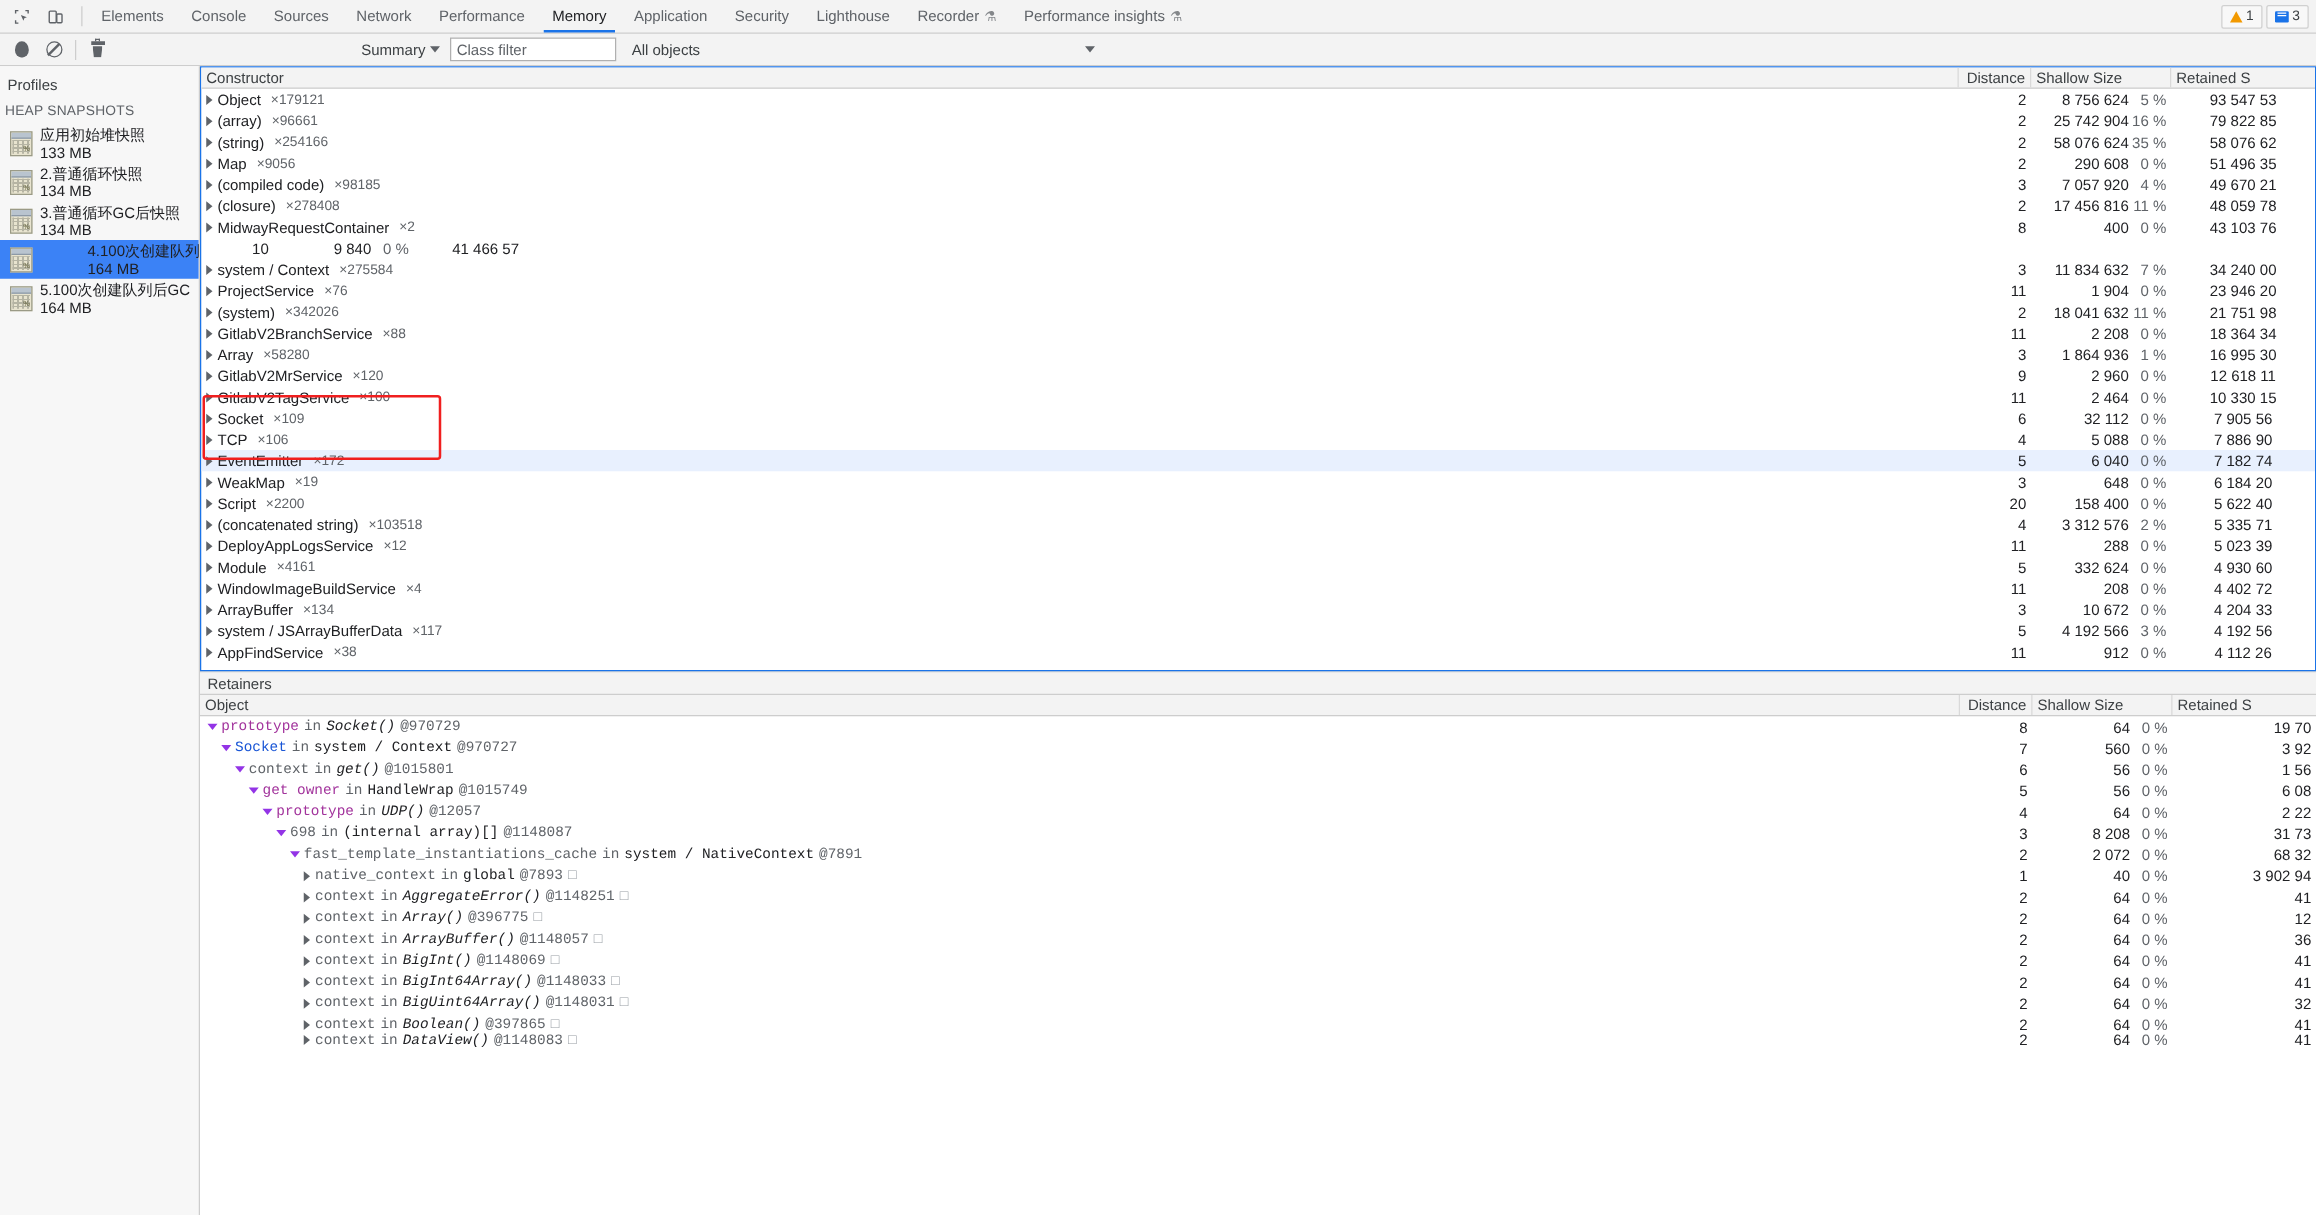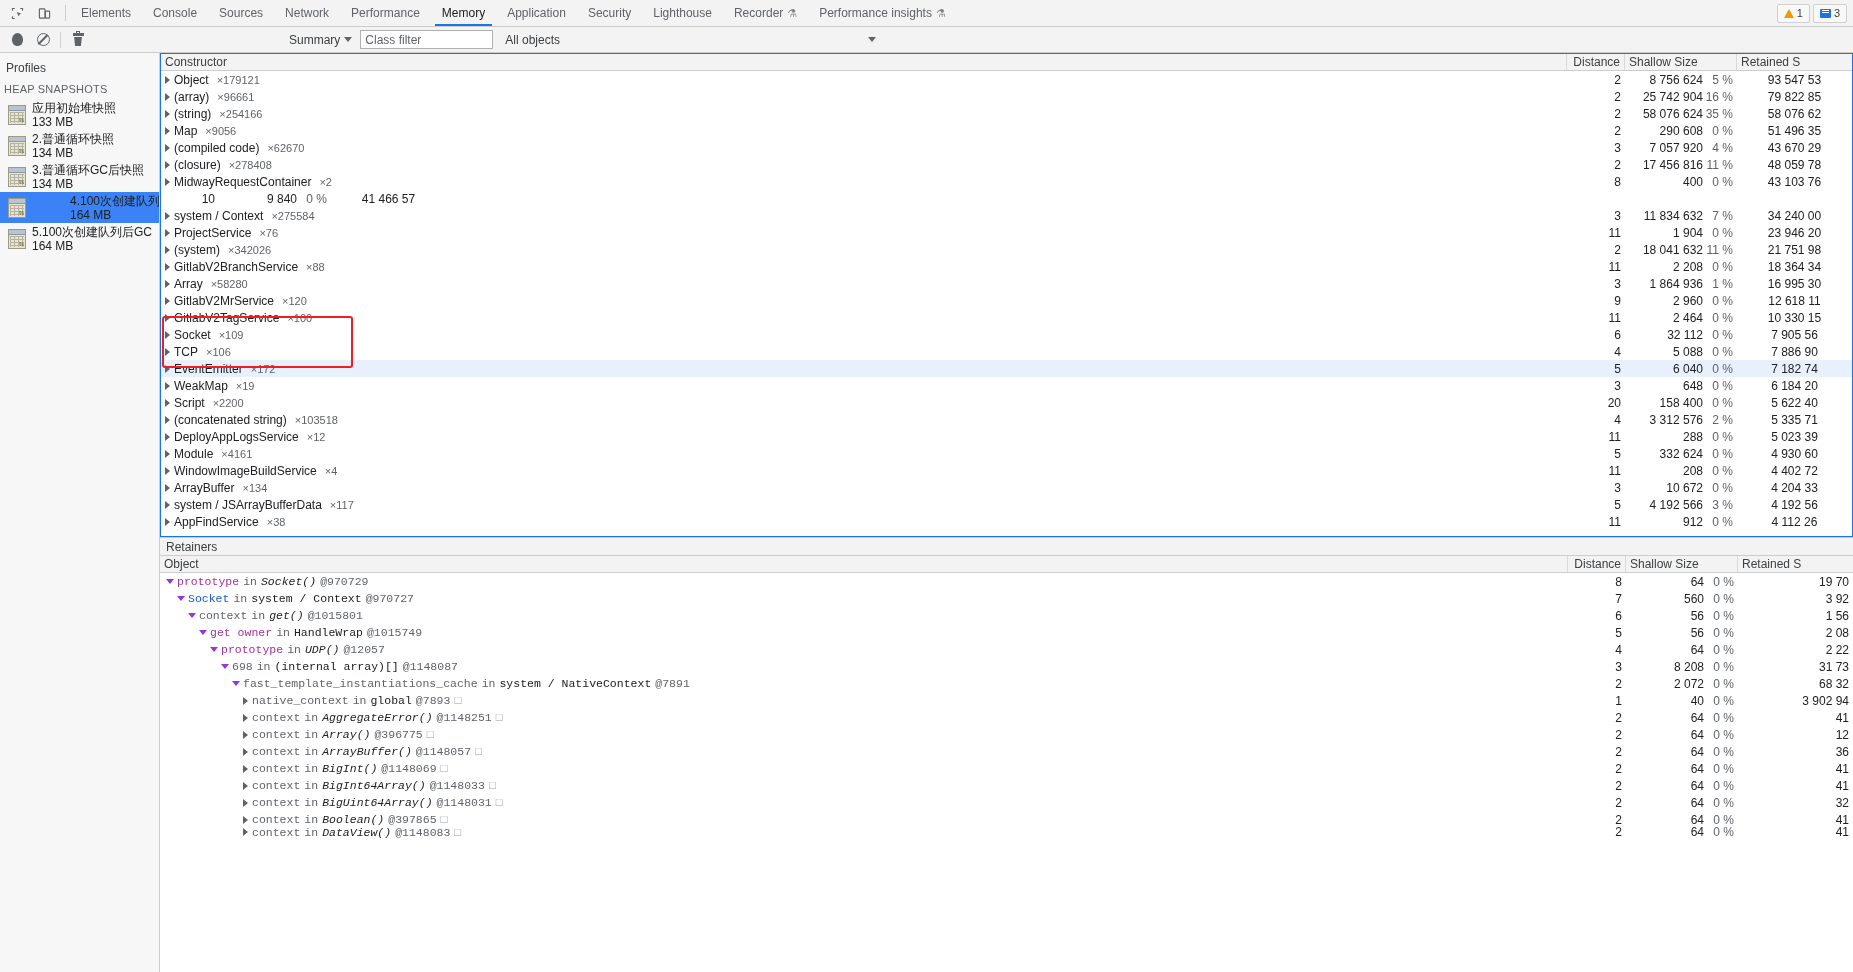--- a/index.html
+++ b/index.html
@@ -624,29 +624,29 @@
               <span class="shal-pct">0 %</span>
             </div>
             <div class="gr-cell col-ret">
               <span class="ret-val">51 496 35</span>
             </div>
           </div>
           <div class="grid-row">
             <div class="gr-cell col-ctor">
               <span class="tri"></span>
               <span class="ctor-name">(compiled code)</span>
-              <span class="ctor-count">×62670</span>
+              <span class="ctor-count">×98185</span>
             </div>
             <div class="gr-cell col-dist num">3</div>
             <div class="gr-cell col-shal">
               <span class="shal-val">7 057 920</span>
               <span class="shal-pct">4 %</span>
             </div>
             <div class="gr-cell col-ret">
-              <span class="ret-val">43 670 29</span>
+              <span class="ret-val">49 670 21</span>
             </div>
           </div>
           <div class="grid-row">
             <div class="gr-cell col-ctor">
               <span class="tri"></span>
               <span class="ctor-name">(closure)</span>
               <span class="ctor-count">×278408</span>
             </div>
             <div class="gr-cell col-dist num">2</div>
             <div class="gr-cell col-shal">
@@ -1050,21 +1050,21 @@
               <span class="rn-prop">get owner</span>
               <span class="rn-in">in</span>
               <span class="rn-class plain">HandleWrap</span>
               <span class="rn-id">@1015749</span>
             </div>
             <div class="ret-num">5</div>
             <div class="ret-shal">
               <span class="v">56</span>
               <span class="p">0 %</span>
             </div>
-            <div class="ret-ret">2 08</div>
+            <div class="ret-ret">6 08</div>
           </div>
           <div class="ret-row">
             <div class="ret-obj-cell">
               <span class="pad" style="display: inline-block; width: 44px; flex: 0 0 auto;"></span>
               <span class="ret-tri"></span>
               <span class="rn-prop">prototype</span>
               <span class="rn-in">in</span>
               <span class="rn-class">UDP()</span>
               <span class="rn-id">@12057</span>
             </div>

